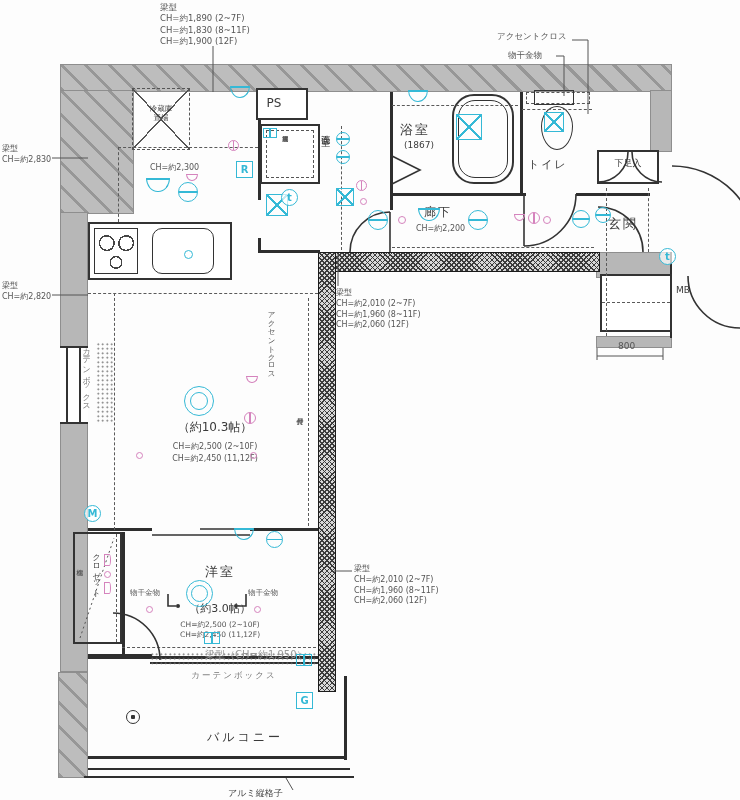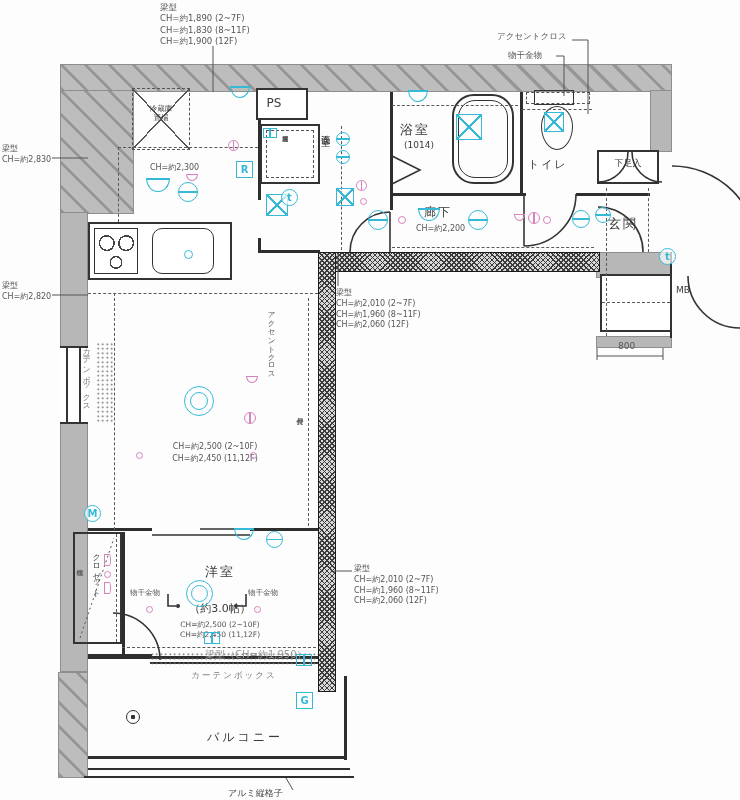--- a/index.html
+++ b/index.html
@@ -204,27 +204,28 @@
 
   <div class="lbl ctr" style="left:132px;top:104px;width:58px;font-size:7.5px;">
     <div>冷蔵庫</div>
       <div>置場</div>
   </div>
   <div class="lbl ctr" style="left:256px;top:96px;width:36px;font-size:12px;">PS</div>
   <div class="lbl v" style="left:320px;top:128px;font-size:9px;height:62px;">洗面室</div>
   <div class="lbl v" style="left:282px;top:131px;font-size:6px;height:48px;color:#555;letter-spacing:0;">洗濯機置場</div>
   <div class="lbl" style="left:150px;top:163px;font-size:8px;color:#555;">CH=約2,300</div>
   <div class="lbl" style="left:400px;top:122px;font-size:13px;letter-spacing:2px;">浴室</div>
-  <div class="lbl" style="left:404px;top:140px;font-size:9px;">(1014)</div>
+  <div class="lbl" style="left:404px;top:140px;font-size:9px;">(1867)</div>
   <div class="lbl" style="left:528px;top:158px;font-size:11px;letter-spacing:2px;">トイレ</div>
   <div class="lbl" style="left:424px;top:205px;font-size:12px;letter-spacing:2px;">廊下</div>
   <div class="lbl" style="left:416px;top:224px;font-size:8px;color:#555;">CH=約2,200</div>
   <div class="lbl ctr" style="left:597px;top:158px;width:62px;font-size:9px;">下足入</div>
   <div class="lbl" style="left:608px;top:216px;font-size:13px;letter-spacing:2px;">玄関</div>
   <div class="lbl" style="left:634px;top:285px;font-size:9px;padding-left:42px;">MB</div>
+  <div class="lbl ctr" style="left:120px;top:420px;width:190px;font-size:12px;">（約10.3帖）</div>
   <div class="lbl ctr" style="left:120px;top:442px;width:190px;font-size:8px;color:#555;">CH=約2,500 (2~10F)</div>
   <div class="lbl ctr" style="left:120px;top:454px;width:190px;font-size:8px;color:#555;">CH=約2,450 (11,12F)</div>
   <div class="lbl v" style="left:267px;top:306px;font-size:7.5px;color:#555;height:96px;letter-spacing:0;">アクセントクロス</div>
   <div class="lbl v" style="left:295px;top:412px;font-size:7px;color:#555;height:40px;letter-spacing:0;">付長押</div>
   <div class="lbl v" style="left:91px;top:548px;font-size:8px;height:86px;letter-spacing:0;">クロゼット</div>
   <div class="lbl v" style="left:75px;top:564px;font-size:6.5px;color:#555;height:30px;letter-spacing:0;">枕棚</div>
   <div class="lbl ctr" style="left:145px;top:564px;width:150px;font-size:13px;letter-spacing:2px;">洋室</div>
   <div class="lbl ctr" style="left:145px;top:602px;width:150px;font-size:11px;">（約3.0帖）</div>
   <div class="lbl ctr" style="left:145px;top:620px;width:150px;font-size:7.5px;color:#555;">CH=約2,500 (2~10F)</div>
   <div class="lbl ctr" style="left:145px;top:630px;width:150px;font-size:7.5px;color:#555;">CH=約2,450 (11,12F)</div>

